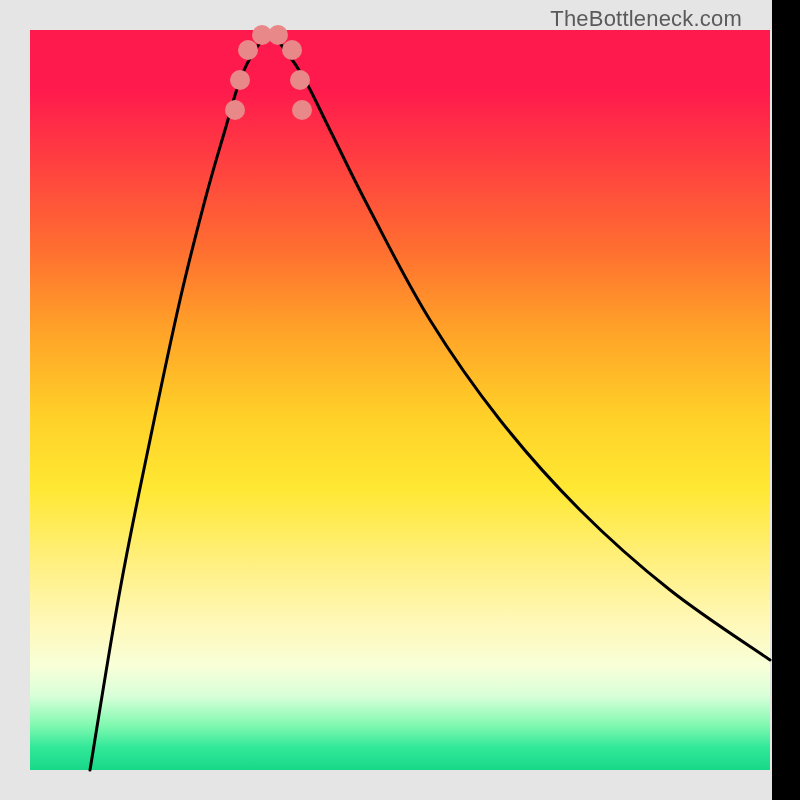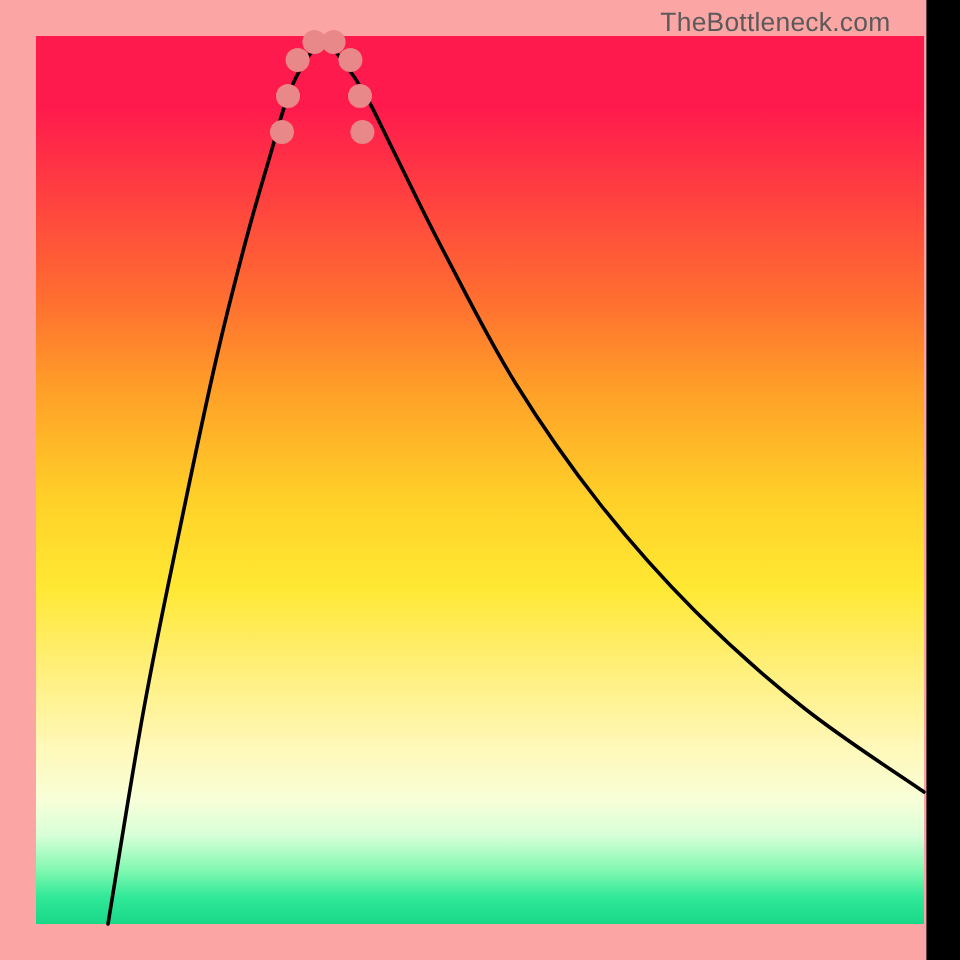--- a/index.html
+++ b/index.html
@@ -10,21 +10,21 @@
     background: #000;
     overflow: hidden;
     font-family: Arial, Helvetica, sans-serif;
   }
   .frame {
     position: absolute;
     left: 0;
     top: 0;
     width: 772px;
     height: 800px;
-    background: #fca5a5;
+    background: #e5e5e5;
   }
   .plot {
     position: absolute;
     left: 30px;
     top: 30px;
     width: 740px;
     height: 740px;
     background: linear-gradient(to bottom,
       #ff1a4d 0%,
       #ff1a4d 8%,

